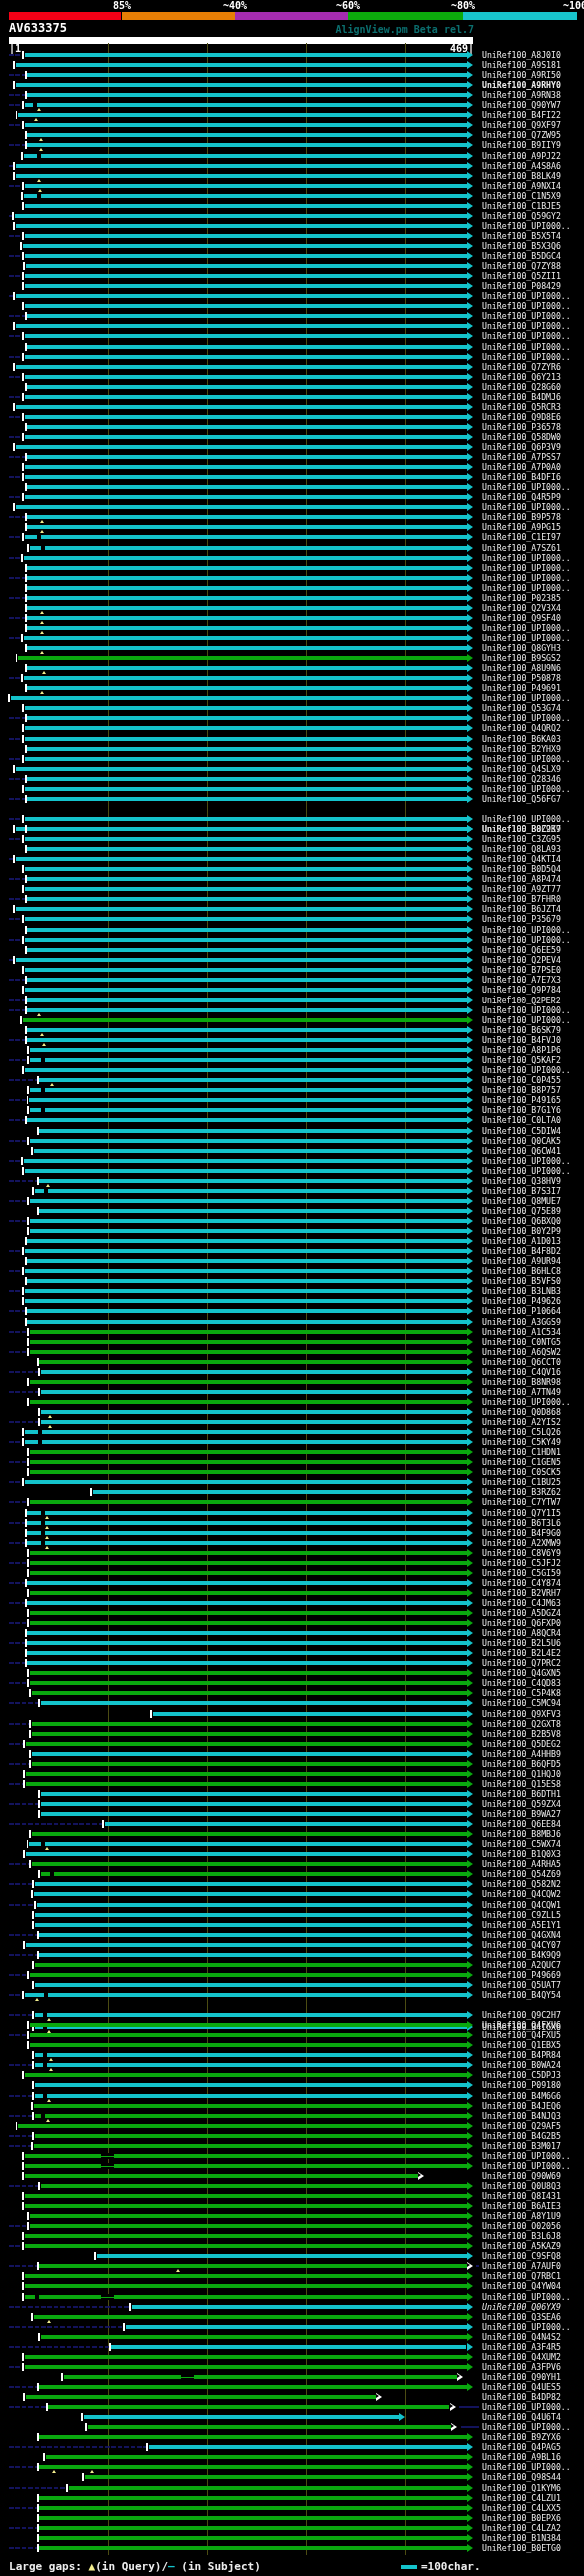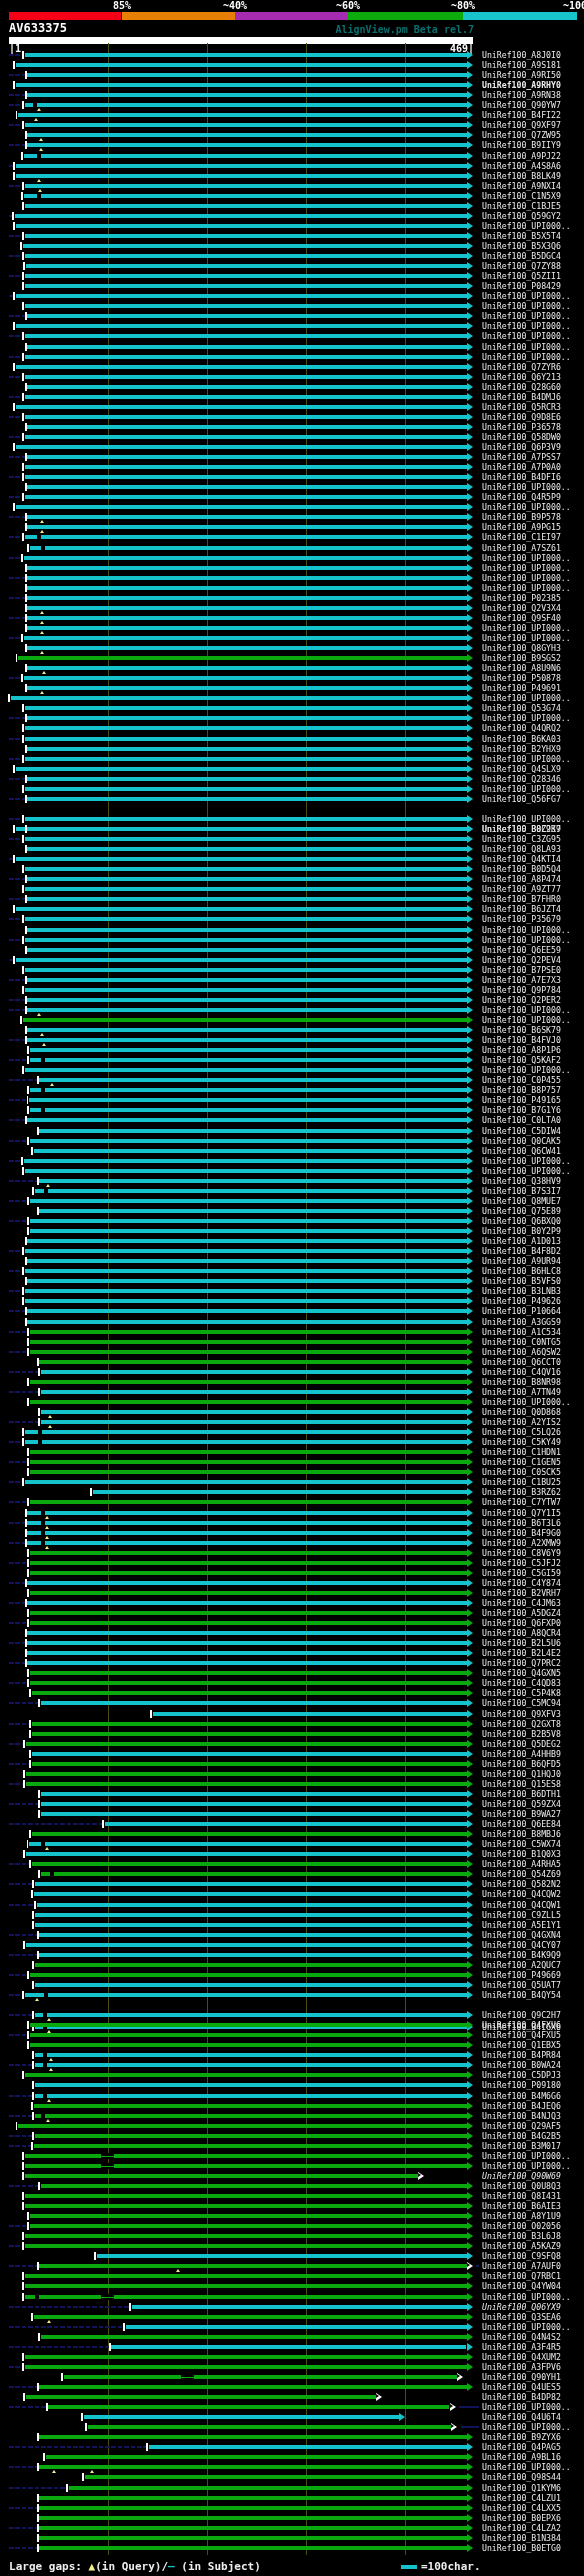--- a/index.html
+++ b/index.html
@@ -694,21 +694,21 @@
         <div class="bar c" style="left: 27.4px; width: 440px;"></div>
         <div class="arr c" style="left: 467px;"></div>
         <div class="hitlabel">UniRef100_A7E7X3</div>
       </div>
       <div class="row" style="top: 935px;">
         <div class="tick" style="left: 22px;"></div>
         <div class="bar c" style="left: 25px; width: 442px;"></div>
         <div class="arr c" style="left: 467px;"></div>
         <div class="hitlabel">UniRef100_Q9P784</div>
       </div>
-      <div class="row" style="top: 945px;">
+      <div class="row" style="top: 945px; font-family: Liberation Mono, monospace;">
         <div class="lead" style="left: 9.1px; width: 16.4px;"></div>
         <div class="tick" style="left: 25px;"></div>
         <div class="bar c" style="left: 27.4px; width: 440px;"></div>
         <div class="arr c" style="left: 467px;"></div>
         <div class="hitlabel">UniRef100_Q2PER2</div>
       </div>
       <div class="row" style="top: 955px;">
         <div class="lead" style="left: 9.1px; width: 16.4px;"></div>
         <div class="tick" style="left: 25px;"></div>
         <div class="bar c" style="left: 27.4px; width: 440px;"></div>
@@ -1493,21 +1493,21 @@
         <div class="hitlabel">UniRef100_UPI000..</div>
       </div>
       <div class="row" style="top: 2111px;">
         <div class="tick" style="left: 22px;"></div>
         <div class="bar g" style="left: 25px; width: 442px;"></div>
         <div class="gap" style="left: 101px;"></div>
         <div class="gapline" style="left: 101px; background: rgb(10, 168, 15);"></div>
         <div class="arr g" style="left: 467px;"></div>
         <div class="hitlabel">UniRef100_UPI000..</div>
       </div>
-      <div class="row" style="top: 2121px; font-style: italic;">
+      <div class="row" style="top: 2121px;">
         <div class="tick" style="left: 22px;"></div>
         <div class="bar g" style="left: 25px; width: 393px;"></div>
         <div class="arr h" style="left: 418px;">
           <div class="arr-in"></div>
         </div>
         <div class="hitlabel">UniRef100_Q90W69</div>
       </div>
       <div class="row" style="top: 2131px;">
         <div class="lead" style="left: 9.1px; width: 30px;"></div>
         <div class="tick" style="left: 38px;"></div>

